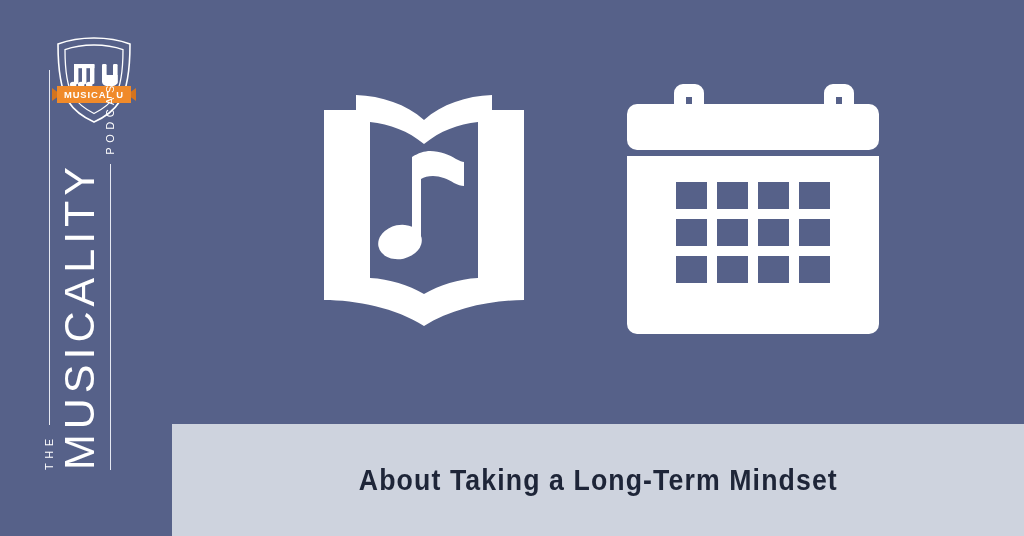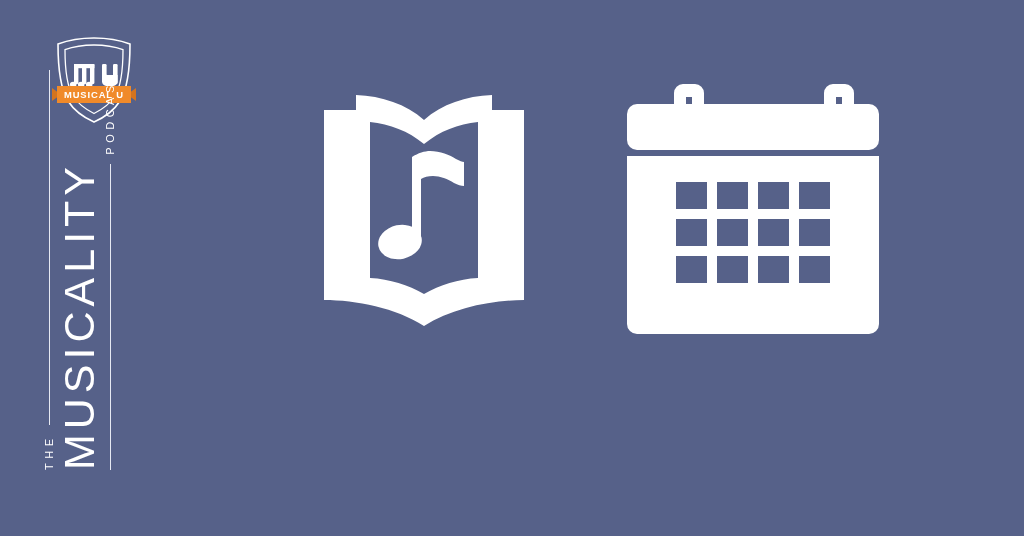--- a/index.html
+++ b/index.html
@@ -266,14 +266,17 @@
                  M131 137 h31 v27 h-31 Z
                  M172 137 h31 v27 h-31 Z
                  M49 174 h31 v27 h-31 Z
                  M90 174 h31 v27 h-31 Z
                  M131 174 h31 v27 h-31 Z
                  M172 174 h31 v27 h-31 Z" fill="#ffffff" fill-rule="evenodd"></path>
       </svg>
     </div>
   </div>
 
+  <div class="title-panel">
+    <div class="episode-title">About Taking a Long-Term Mindset</div>
+  </div>
 
 </div>
 
 </body></html>

